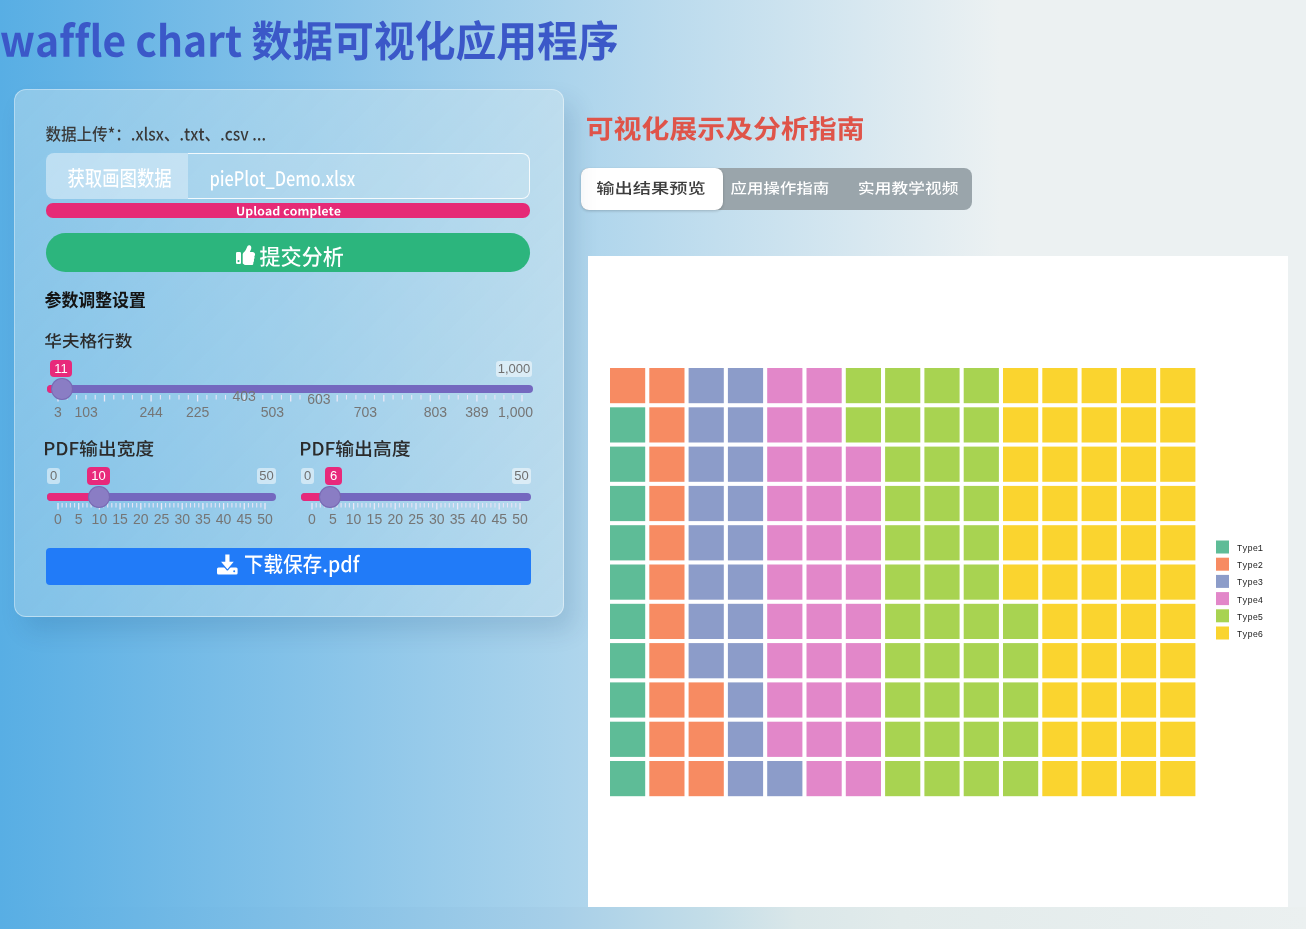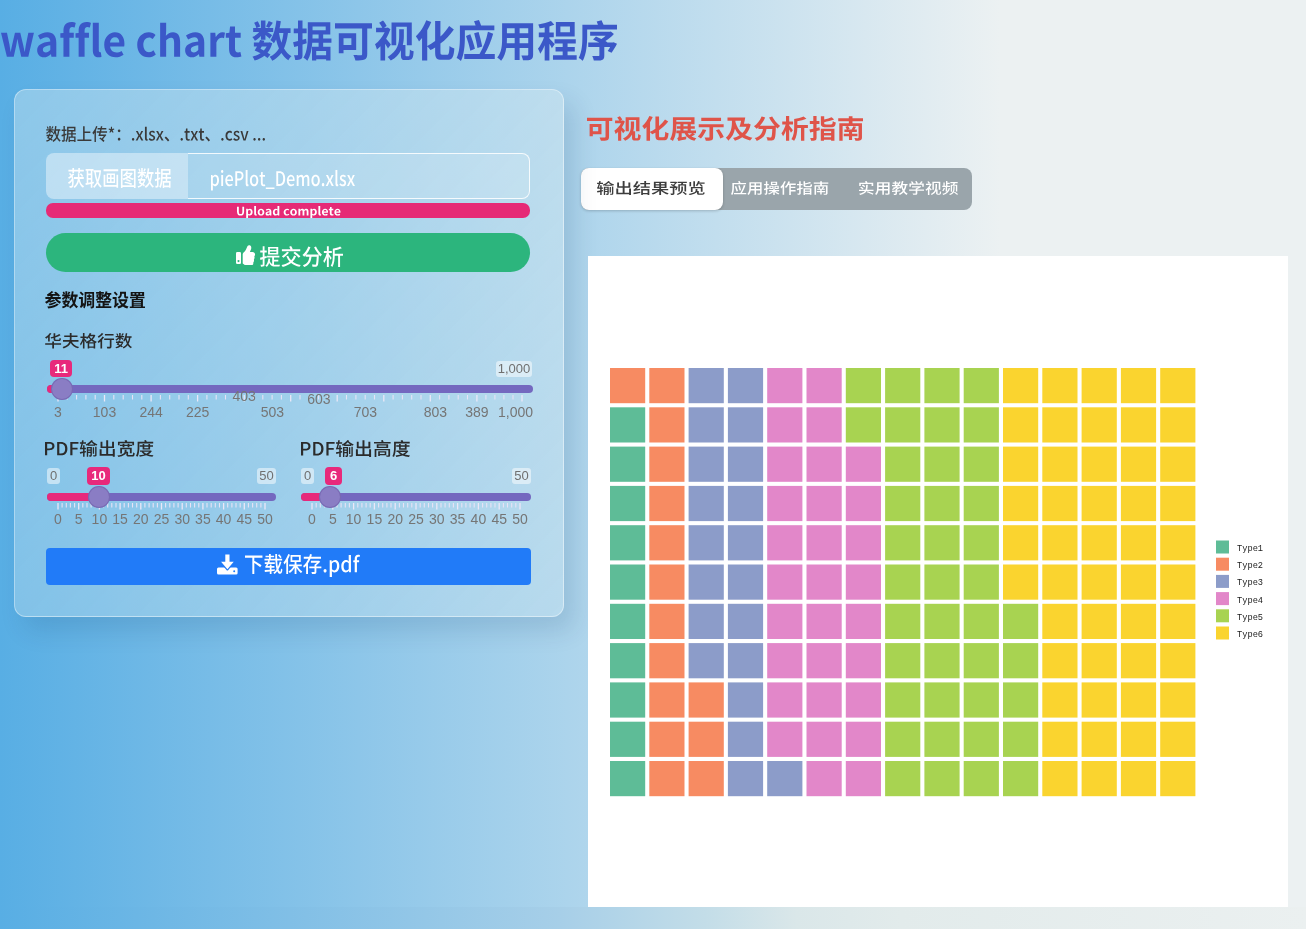--- a/index.html
+++ b/index.html
@@ -10,21 +10,21 @@
  background:linear-gradient(135deg,rgba(250,252,245,0.32) 0%,rgba(250,252,245,0.17) 100%);box-shadow:10px 14px 24px rgba(10,50,90,0.13);}
 .fbtn{left:46px;top:153px;width:142px;height:46px;background:rgba(255,255,255,0.42);border-radius:8px 0 0 8px;}
 .ffield{left:188px;top:153px;width:342px;height:46px;background:rgba(255,255,255,0.14);
  border:1px solid rgba(255,255,255,0.85);border-left:none;border-radius:0 8px 8px 0;box-sizing:border-box;}
 .pbar{left:46px;top:203px;width:484px;height:15px;background:#E62A76;border-radius:7px;}
 .gbtn{left:46px;top:233px;width:484px;height:39px;background:#2CB57D;border-radius:20px;}
 .bbtn{left:46px;top:548px;width:485px;height:37px;background:#217BF8;border-radius:4px;}
 .track{height:8px;border-radius:4px;background:#7468BF;}
 .tpink{height:8px;border-radius:4px 0 0 4px;background:#E7297B;}
 .handle{width:22px;height:22px;border-radius:50%;background:#8A7DC4;box-shadow:inset 0 0 0 1px rgba(90,70,150,0.35);}
-.vlab{background:#E8297B;color:#fff;font-weight:bold;font-size:13px;line-height:17px;
+.vlab{background:#E8297B;color:#fff;font-weight:normal;font-size:13px;line-height:17px;
  border-radius:4px;text-align:center;}
 .mlab{background:rgba(255,255,255,0.5);color:#707070;font-size:13px;line-height:16px;
  border-radius:3px;text-align:center;}
 .gridtxt{color:#757575;font-size:14px;}
 .panel{left:588px;top:256px;width:700px;height:651px;background:#fff;}
 .tabact{left:581px;top:168px;width:142px;height:42px;background:#fff;border-radius:8px;
  box-shadow:0 1px 3px rgba(0,0,0,0.2);}
 .tabgray{left:581px;top:168px;width:391px;height:42px;background:#9AA5AB;border-radius:8px;}
 </style></head><body>
 <div class="abs band"></div>
@@ -141,21 +141,21 @@
     <line x1="411.2" y1="0" x2="411.2" y2="4.5" stroke="#E8E2F5" stroke-width="1.1"></line>
     <line x1="420.5" y1="0" x2="420.5" y2="4.5" stroke="#E8E2F5" stroke-width="1.1"></line>
     <line x1="429.9" y1="0" x2="429.9" y2="6.5" stroke="#ECE7F7" stroke-width="1.3"></line>
     <line x1="438.9" y1="0" x2="438.9" y2="4.5" stroke="#E8E2F5" stroke-width="1.1"></line>
     <line x1="447.9" y1="0" x2="447.9" y2="4.5" stroke="#E8E2F5" stroke-width="1.1"></line>
     <line x1="456.9" y1="0" x2="456.9" y2="4.5" stroke="#E8E2F5" stroke-width="1.1"></line>
     <line x1="466.0" y1="0" x2="466.0" y2="4.5" stroke="#E8E2F5" stroke-width="1.1"></line>
     <line x1="475.0" y1="0" x2="475.0" y2="6.5" stroke="#ECE7F7" stroke-width="1.3"></line>
   </svg>
 <div class="abs gridtxt" style="left:58.0px;top:404.0px;width:60px;text-align:center;margin-left:-30px">3</div>
-<div class="abs gridtxt" style="left:104.5px;top:404.0px;width:60px;text-align:center;margin-left:-30px">103</div>
+<div class="abs gridtxt" style="left:104.5px;top:404.0px;width:60px;margin-left:-30px">103</div>
 <div class="abs gridtxt" style="left:151.1px;top:404.0px;width:60px;text-align:center;margin-left:-30px">244</div>
 <div class="abs gridtxt" style="left:197.6px;top:404.0px;width:60px;text-align:center;margin-left:-30px">225</div>
 <div class="abs gridtxt" style="left:244.2px;top:388px;width:60px;text-align:center;margin-left:-30px">403</div>
 <div class="abs gridtxt" style="left:290.7px;top:404.0px;width:60px;text-align:left;margin-left:-30px">503</div>
 <div class="abs gridtxt" style="left:337.2px;top:391px;width:60px;margin-left:-30px">603</div>
 <div class="abs gridtxt" style="left:383.8px;top:404.0px;width:60px;text-align:left;margin-left:-30px">703</div>
 <div class="abs gridtxt" style="left:417px;top:404.0px;width:60px;text-align:right;margin-left:-30px">803</div>
 <div class="abs gridtxt" style="left:476.9px;top:404.0px;width:60px;text-align:center;margin-left:-30px">389</div>
 <div class="abs gridtxt" style="left:493.0px;top:404.0px;width:40px;text-align:right">1,000</div>
 <div class="abs handle" style="left:51.0px;top:378.0px"></div>

